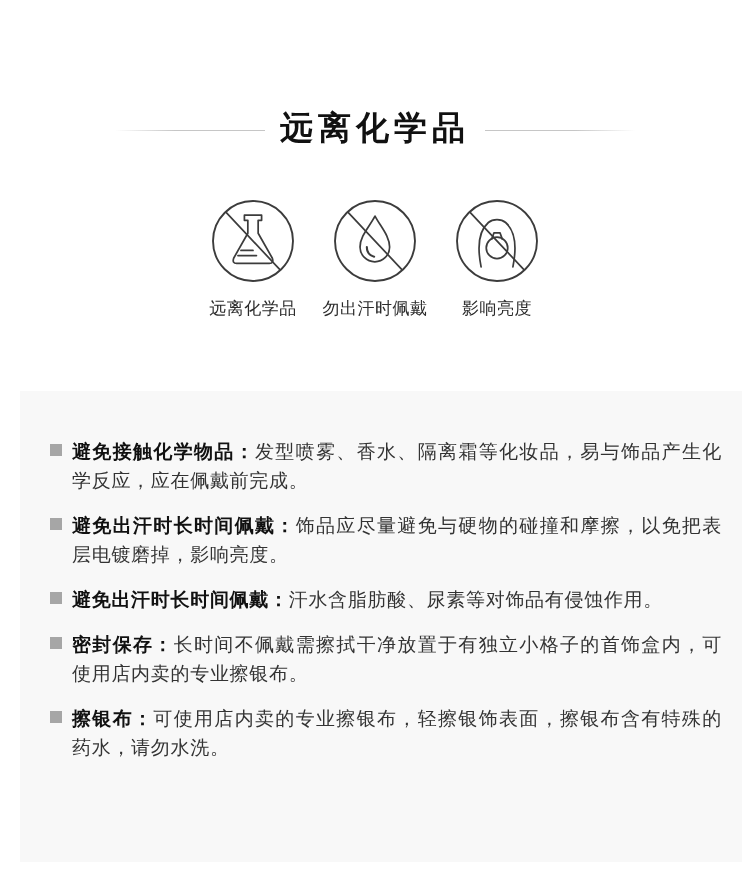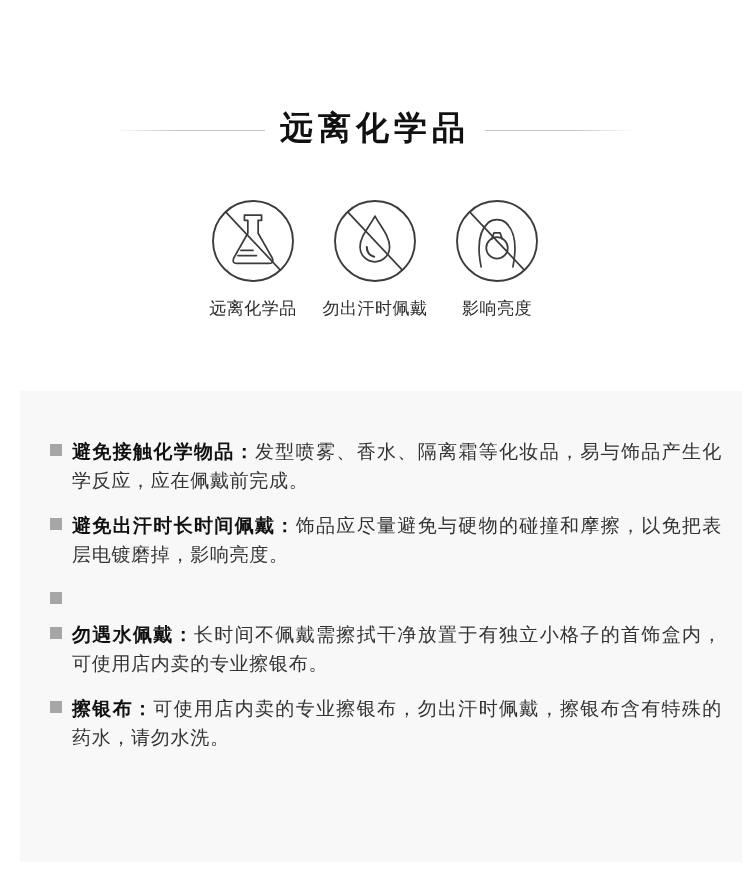--- a/index.html
+++ b/index.html
@@ -115,26 +115,27 @@
     </div>
 
     <div class="care-item">
       <span class="bullet"></span>
       <p class="care-text"><strong>避免出汗时长时间佩戴：</strong><span>饰品应尽量避免与硬物的碰撞和摩擦，以免把表层电镀磨掉，影响亮度。</span></p>
     </div>
 
 
     <div class="care-item">
       <span class="bullet"></span>
+      <p class="care-text"><strong>避免出汗时长时间佩戴：</strong><span>汗水含脂肪酸、尿素等对饰品有侵蚀作用。</span></p>
     </div>
 
     <div class="care-item">
       <span class="bullet"></span>
-      <p class="care-text"><strong>勿遇水佩戴：</strong><span>长时间不佩戴需擦拭干净放置于有独立小格子的首饰盒内，可使用店内卖的专业擦银布。</span></p>
+      <p class="care-text"><strong>密封保存：</strong><span>长时间不佩戴需擦拭干净放置于有独立小格子的首饰盒内，可使用店内卖的专业擦银布。</span></p>
     </div>
 
     <div class="care-item">
       <span class="bullet"></span>
-      <p class="care-text"><strong>擦银布：</strong><span>可使用店内卖的专业擦银布，勿出汗时佩戴，擦银布含有特殊的药水，请勿水洗。</span></p>
+      <p class="care-text"><strong>擦银布：</strong><span>可使用店内卖的专业擦银布，轻擦银饰表面，擦银布含有特殊的药水，请勿水洗。</span></p>
     </div>
 
   </div>
 </div>
 
 </body></html>

